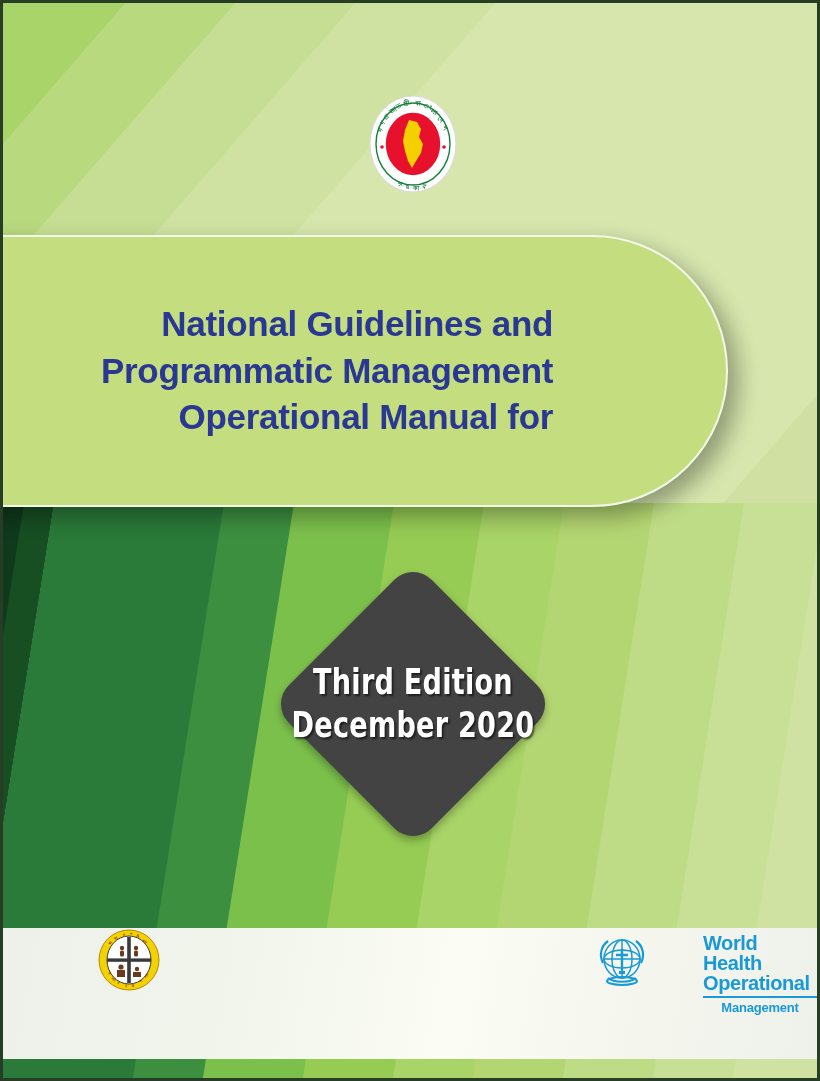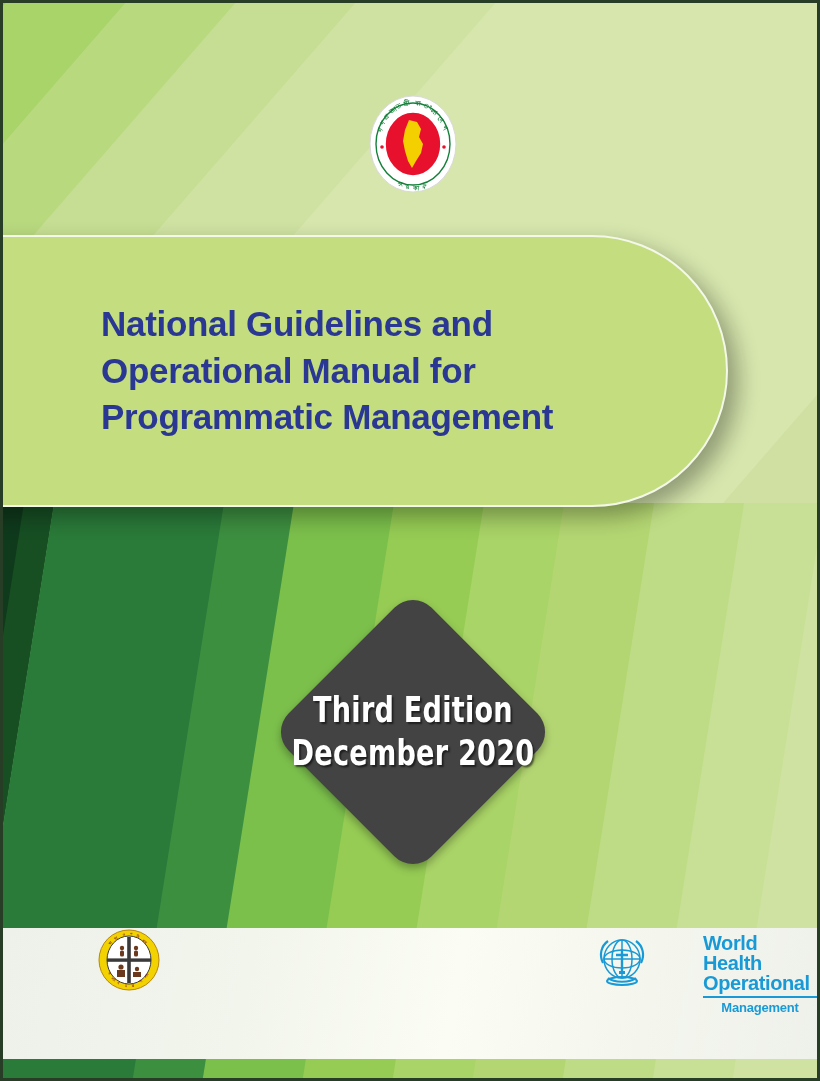--- a/index.html
+++ b/index.html
@@ -79,37 +79,38 @@
     align-items: center;
   }
   #title-text {
     margin-left: 136px;
     margin-right: 70px;
     color: #2a3894;
     font-weight: bold;
     font-size: 35px;
     line-height: 1.33;
     letter-spacing: -0.3px;
+    text-align: right;
   }
   #title-text .tline { display: block; white-space: nowrap; }
 
   
   #gov-emblem {
     position: absolute;
     left: 366px;
     top: 92px;
     width: 88px;
     height: 98px;
   }
 
   
   #edition-badge {
     position: absolute;
     left: 267px;
-    top: 586px;
+    top: 558px;
     width: 286px;
     height: 286px;
   }
   #edition-diamond {
     position: absolute;
     left: 42px;
     top: 42px;
     width: 202px;
     height: 202px;
     background: #434343;
@@ -247,22 +248,22 @@
         <text transform="translate(53,93) rotate(14)">র</text>
       </g>
       <circle cx="13" cy="52" r="1.8" fill="#e8112d"></circle>
       <circle cx="75" cy="52" r="1.8" fill="#e8112d"></circle>
     </svg>
   </div>
 
   <div id="title-panel">
     <div id="title-text">
       <span class="tline">National Guidelines and</span>
+      <span class="tline">Programmatic Management</span>
       <span class="tline">Operational Manual for</span>
-      <span class="tline">Programmatic Management</span>
     </div>
   </div>
 
   <div id="edition-badge">
     <div id="edition-diamond"></div>
     <div id="edition-label">
       <span>Third Edition</span>
       <span>December 2020</span>
     </div>
   </div>

